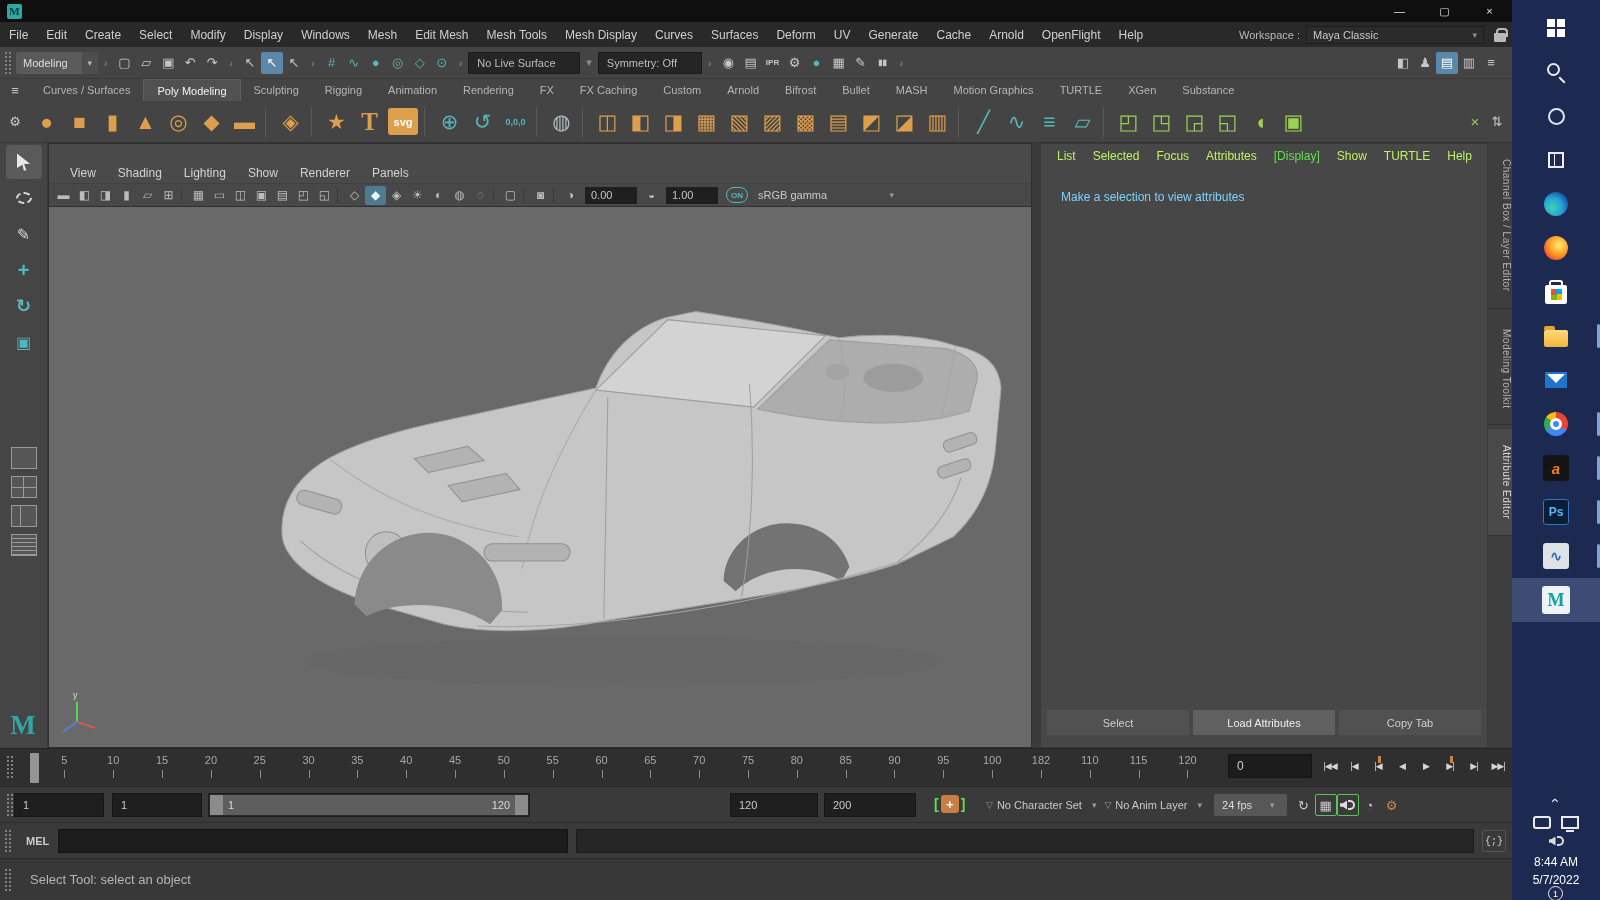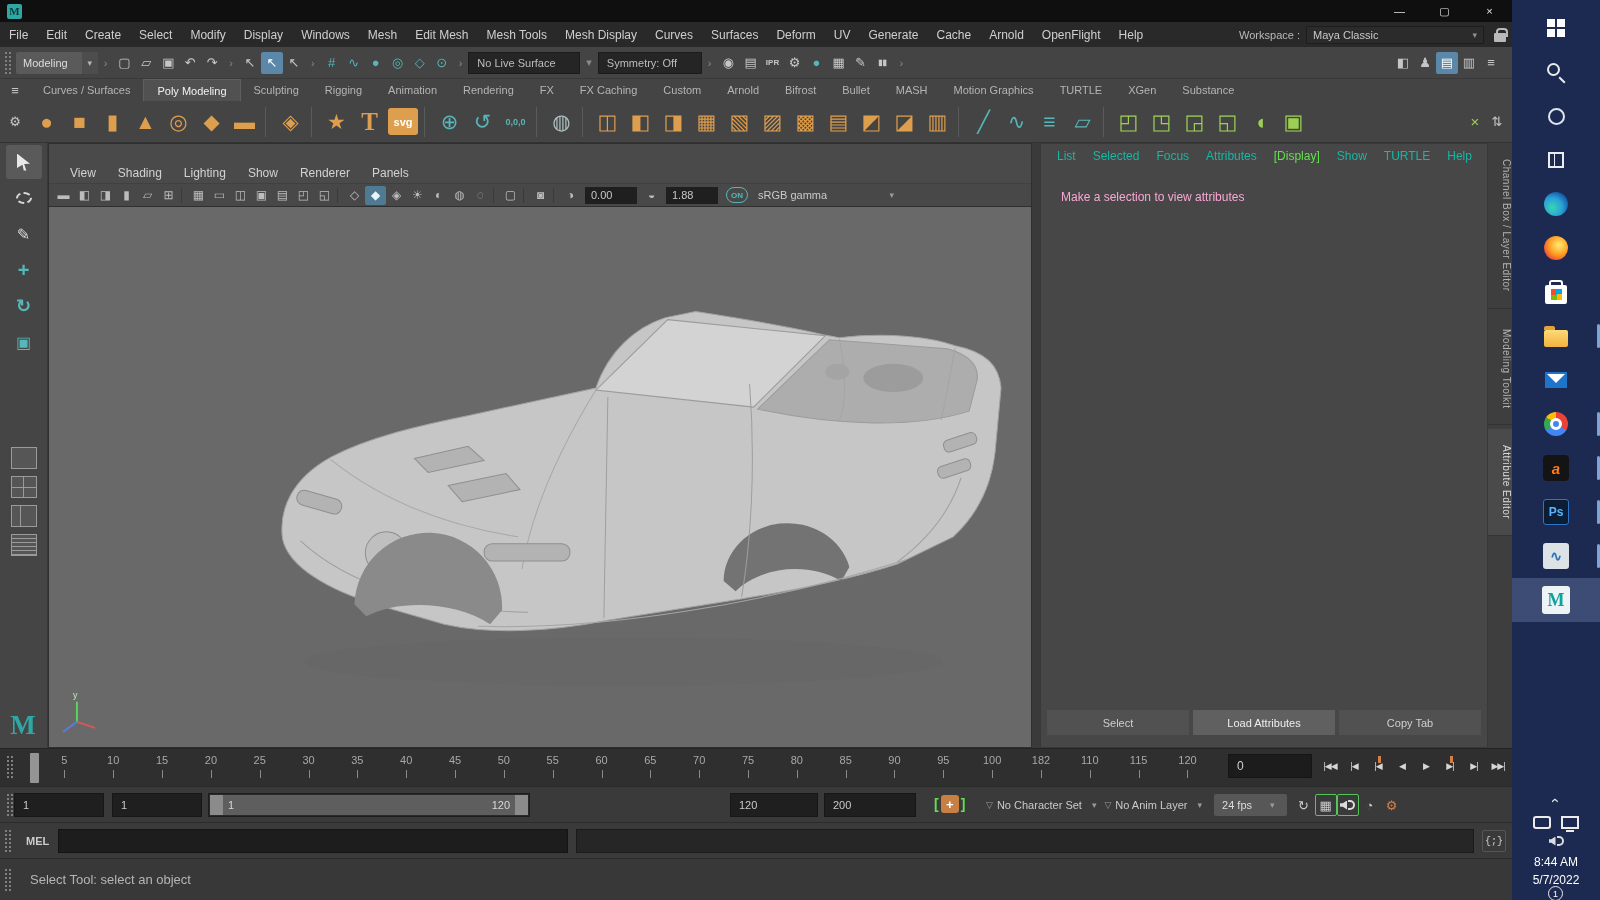--- a/index.html
+++ b/index.html
@@ -68,23 +68,23 @@
   .vi.hl { background:#4e7a92; border-radius:2px; color:#e8f4f6; }
   .vi.sep { width:5px; height:15px; border-left:1px solid #3a3a3a; margin:0 2px; }
   .vfield { width:52px; height:17px; background:#1f1f1f; color:#c7c7c7; font-size:11px; padding:0 6px; display:flex; align-items:center; margin:0 4px; }
   .onbadge { width:22px; height:16px; border:1px solid #56b7ba; border-radius:8px; color:#56b7ba; font-size:8px; font-weight:bold; display:flex; align-items:center; justify-content:center; margin:0 4px; }
   .cms-dd { width:148px; height:18px; color:#c9c9c9; font-size:11px; padding:0 6px; display:flex; align-items:center; }
   .cms-dd .arr { margin-left:auto; color:#9a9a9a; font-size:9px; }
   #canvas { flex:1; background:#696969; position:relative; }
   .persp { position:absolute; left:0; right:0; bottom:4px; text-align:center; color:#e8e8e8; font-size:11px; font-weight:bold; text-shadow:0 1px 1px #333; }
 
   #ae-panel { left:1040px; top:0; width:448px; height:100%; background:#474747; border:1px solid #393939; }
-  .aem { margin-right:17px; font-size:12px; color:#14b8a6; }
+  .aem { margin-right:17px; font-size:12px; color:#bef264; }
   .aem.green { color:#63e04e; }
-  .ae-msg { position:absolute; left:20px; top:46px; color:#f9a8d4; font-size:12px; }
+  .ae-msg { position:absolute; left:20px; top:46px; color:#7dd3fc; font-size:12px; }
   .ae-btns { position:absolute; left:4px; right:4px; bottom:12px; height:25px; display:flex; }
   .aebtn { flex:1; height:100%; background:#515151; display:flex; align-items:center; justify-content:center; font-size:11px; color:#cfcfcf; margin:0 2px; }
   .aebtn.active { background:#606060; color:#eeeeee; }
 
   #side-strip { left:1488px; top:0; width:24px; height:100%; background:#3e3e3e; }
   .vtab { writing-mode:vertical-rl; width:24px; font-size:10px; color:#b2b2b2; padding:16px 0; border-bottom:1px solid #333; text-align:center; letter-spacing:.5px; white-space:nowrap; }
   .vtab.active { background:#4a4a4a; color:#dadada; }
 
   
   #timerow { left:0; top:748px; width:1512px; height:38px; background:#2f2f2f; border-top:1px solid #242424; }
@@ -405,21 +405,21 @@
             <span class="vi">◌</span>
             <span class="vi sep"></span>
             <span class="vi">▢</span>
             <span class="vi sep"></span>
             <span class="vi">◙</span>
             <span class="vi sep"></span>
           </span>
         <span class="vi">◑</span>
         <span class="vfield">0.00</span>
         <span class="vi">◒</span>
-        <span class="vfield">1.88</span>
+        <span class="vfield">1.00</span>
         <span class="onbadge">ON</span>
         <span class="cms-dd">
           <span>sRGB gamma</span>
           <span class="arr">▾</span>
         </span>
       </div>
       <div id="canvas">
         <svg width="100%" height="100%" viewBox="0 0 984 537" preserveAspectRatio="none">
           <g>
             <ellipse cx="575" cy="452" rx="320" ry="24" fill="#5e5e5e" opacity="0.22"></ellipse>

